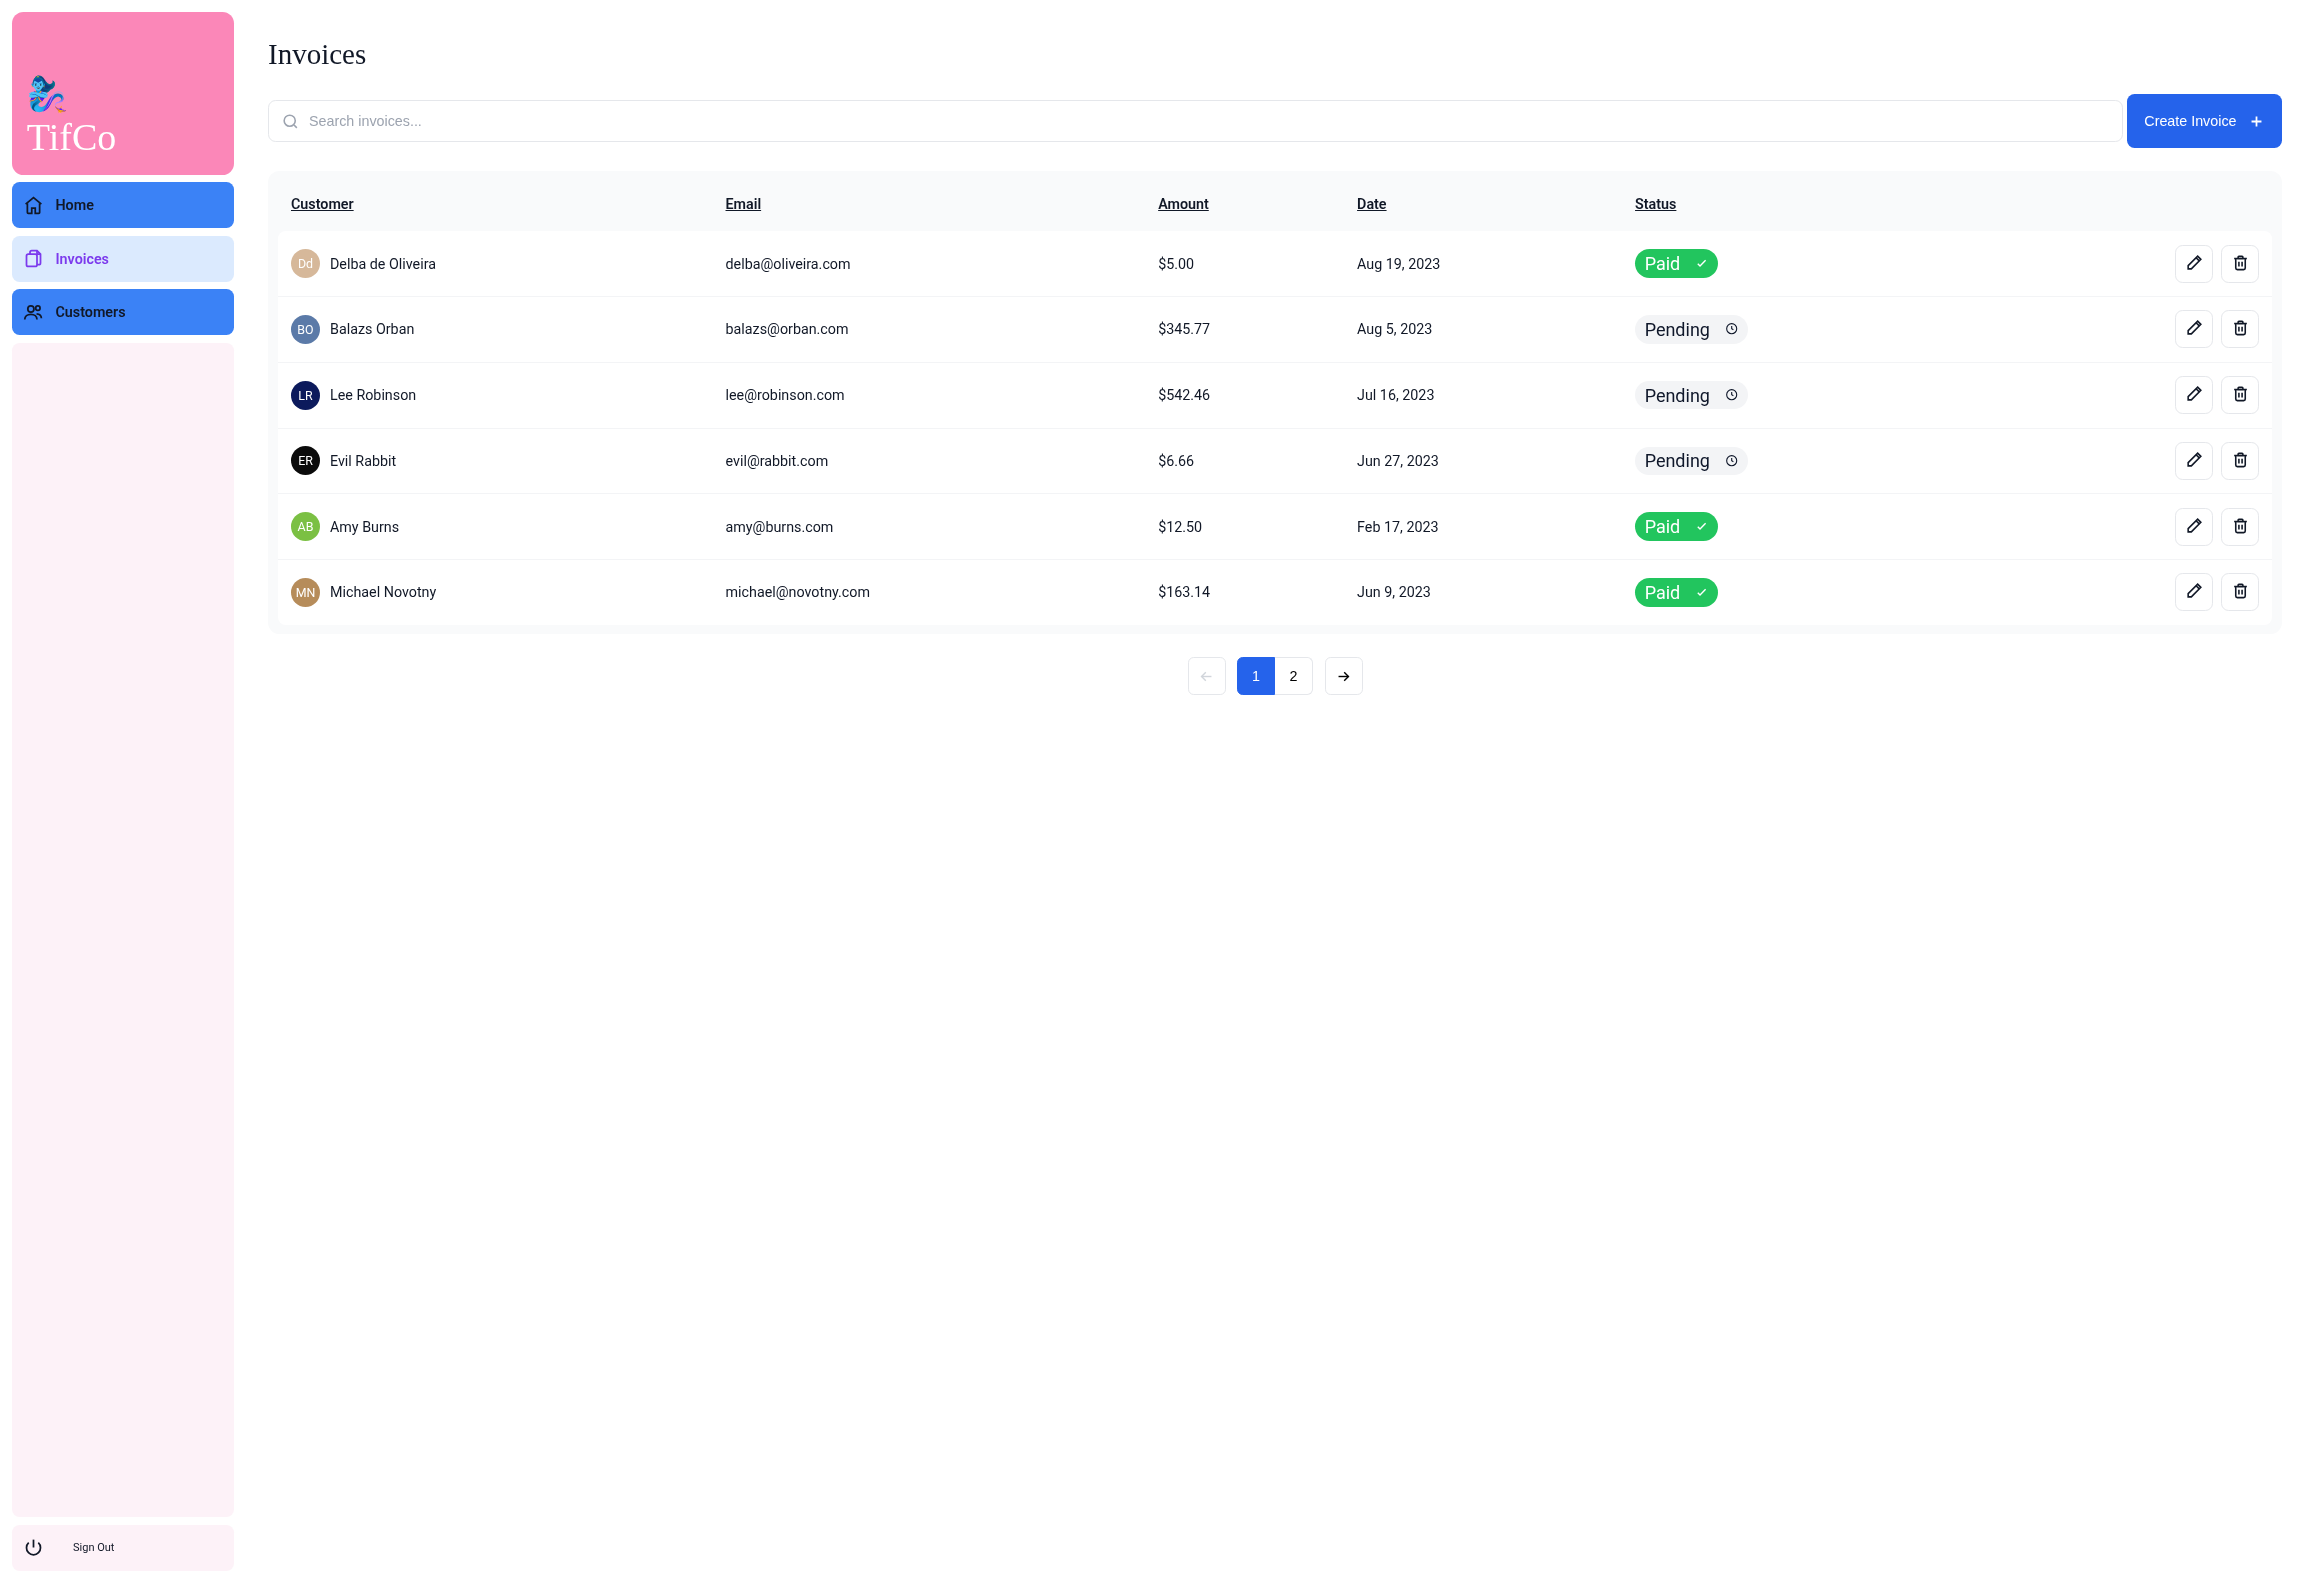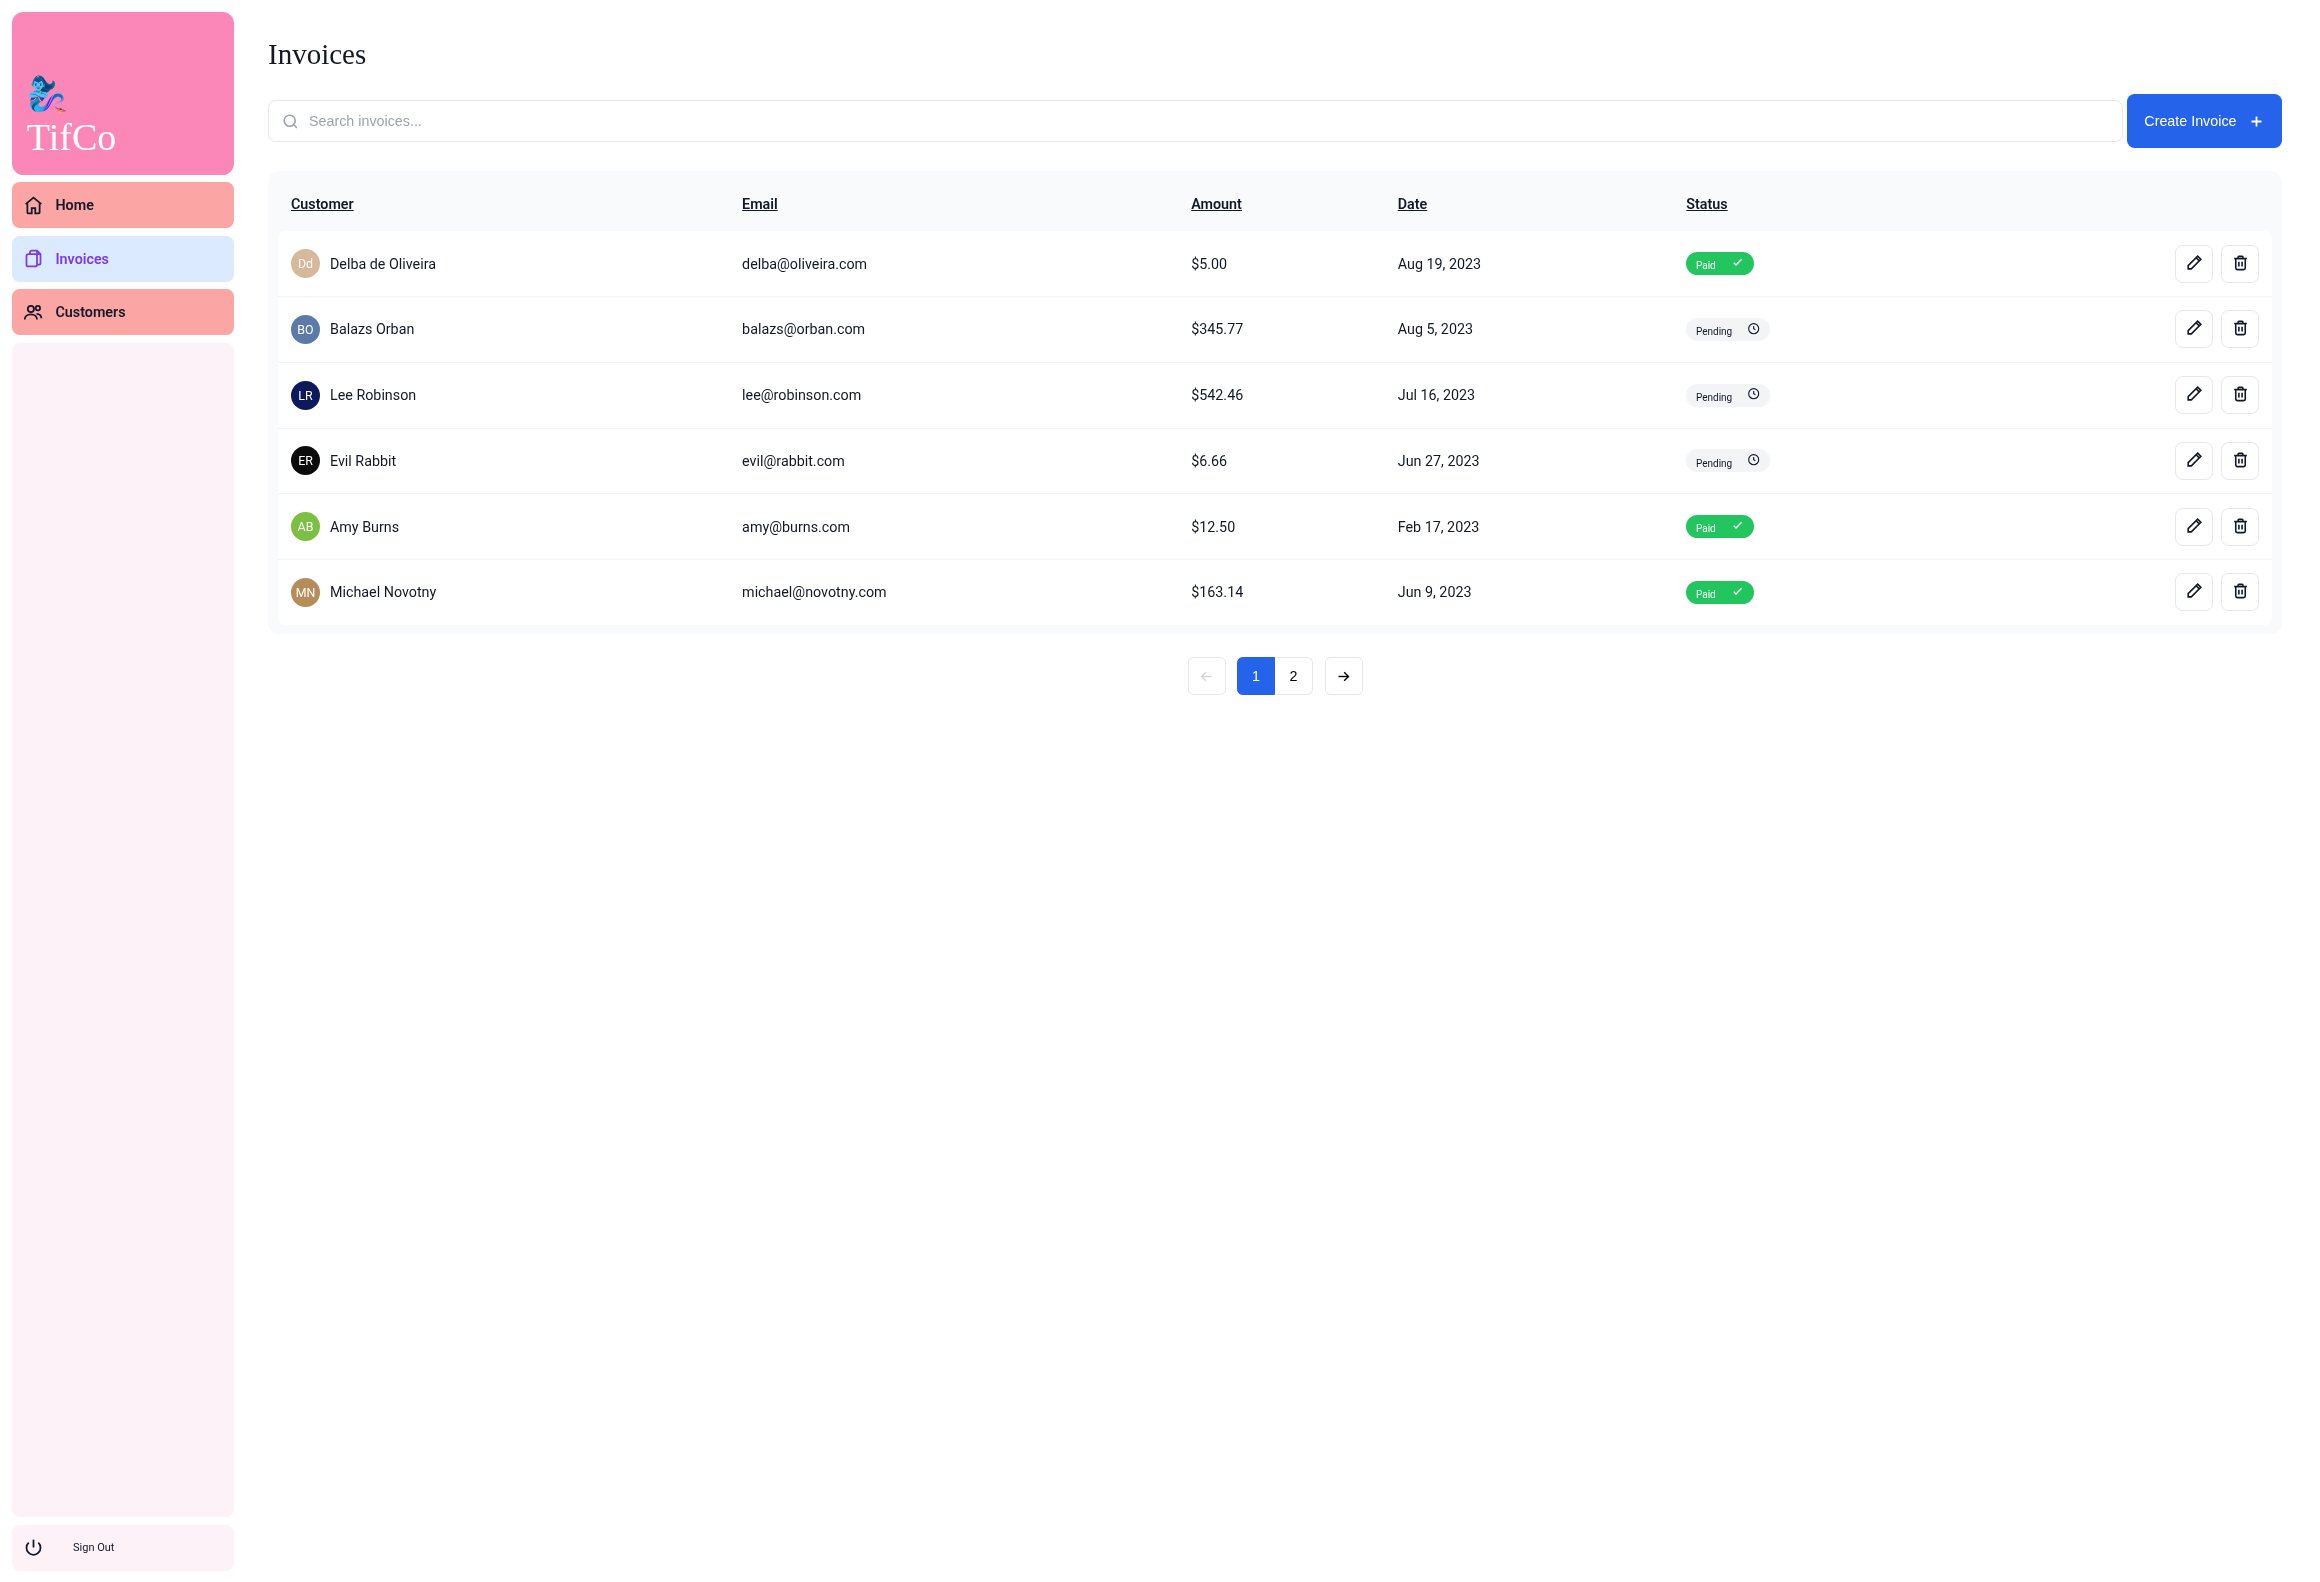--- a/index.html
+++ b/index.html
@@ -36,21 +36,21 @@
   font-weight: 400;
 }
 .nav { display: flex; flex-direction: column; gap: 7.6px; }
 .nav-item {
   display: flex;
   align-items: center;
   gap: 11.5px;
   height: 46px;
   padding: 0 11.5px;
   border-radius: 7.6px;
-  background: #fca5a5;
+  background: #3b82f6;
   font-size: 14.3px;
   font-weight: 600;
   color: #111827;
   cursor: pointer;
 }
 .nav-item.active { background: #dbeafe; color: #7c3aed; }
 .nav-item svg { width: 21px; height: 21px; flex-shrink: 0; }
 .nav-spacer { flex: 1; background: #fdf2f8; border-radius: 7.6px; }
 .signout {
   display: flex;
@@ -156,21 +156,21 @@
   font-size: 12.4px;
   color: #fff;
   flex-shrink: 0;
 }
 .status-badge {
   display: inline-flex;
   align-items: flex-end;
   gap: 15px;
   padding: 3.8px 9.6px;
   border-radius: 955px;
-  font-size: 10px;
+  font-size: 18px;
 }
 .status-paid { background: #22c55e; color: #ffffff; }
 .status-pending { background: #f3f4f6; color: #0f172a; }
 .status-badge svg { width: 13.4px; height: 13.4px; }
 .actions-cell { text-align: right; white-space: nowrap; }
 .icon-btn {
   display: inline-flex;
   align-items: center;
   justify-content: center;
   width: 38px;

